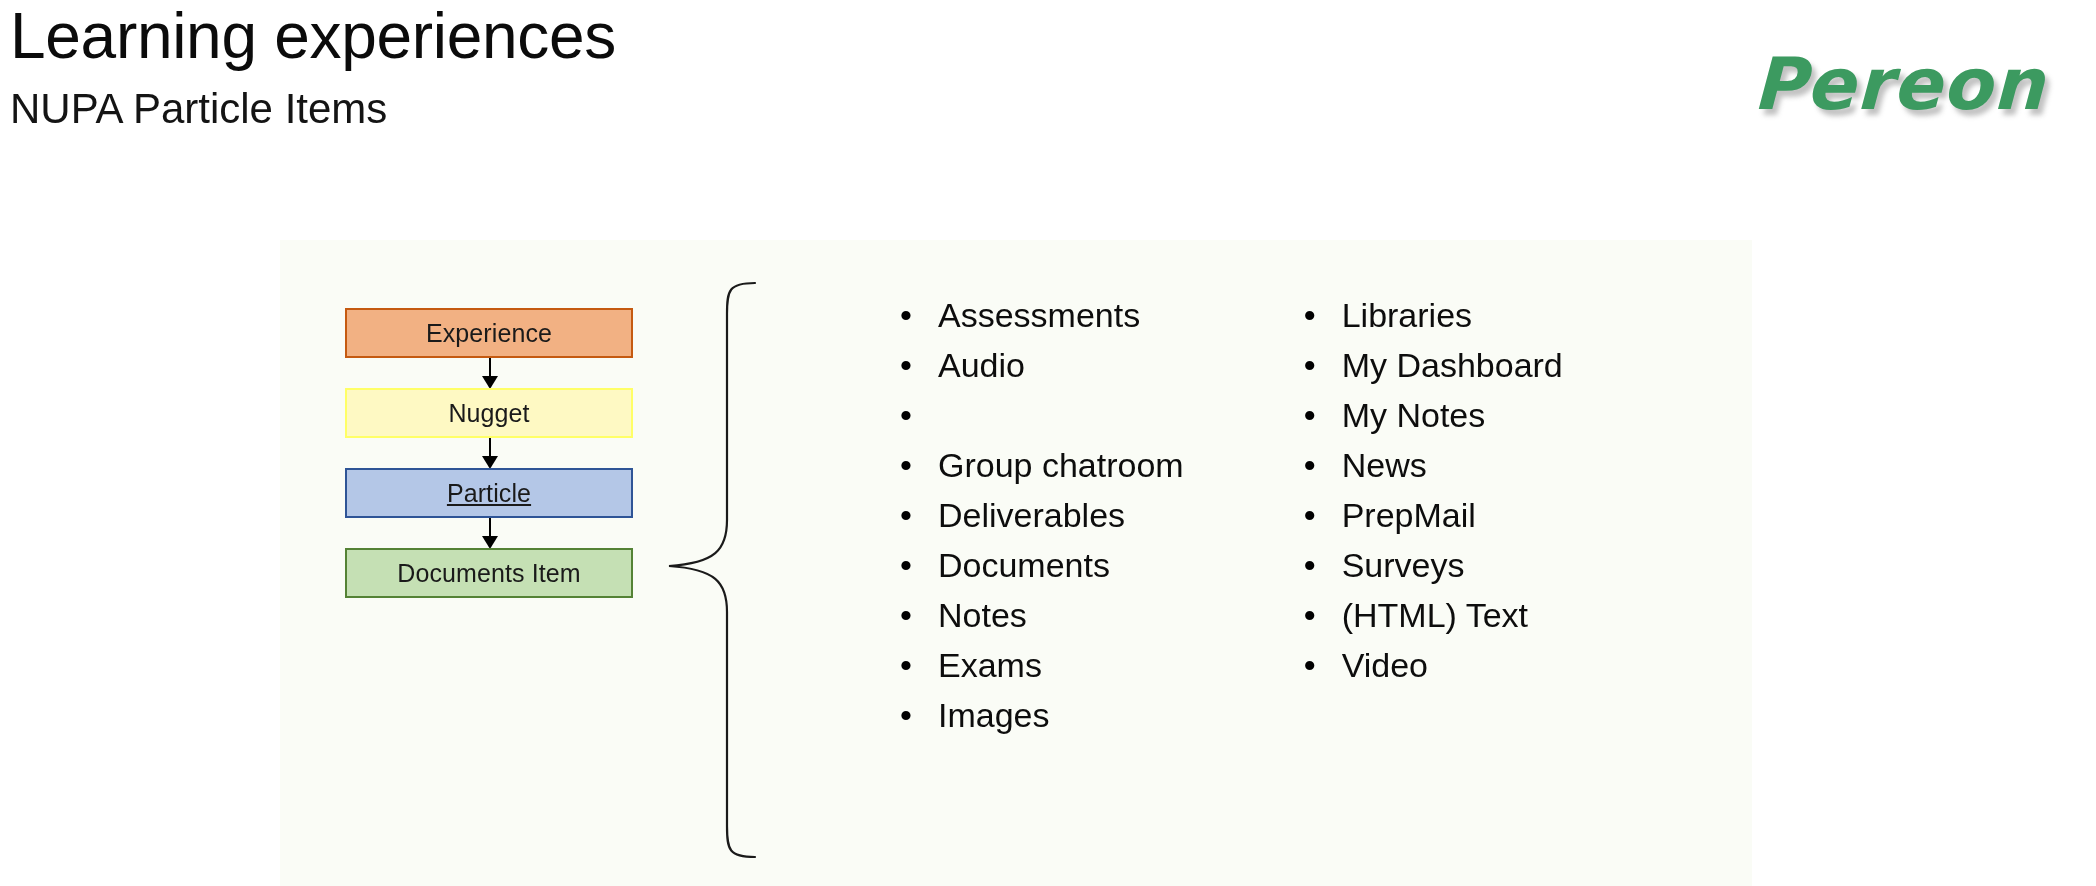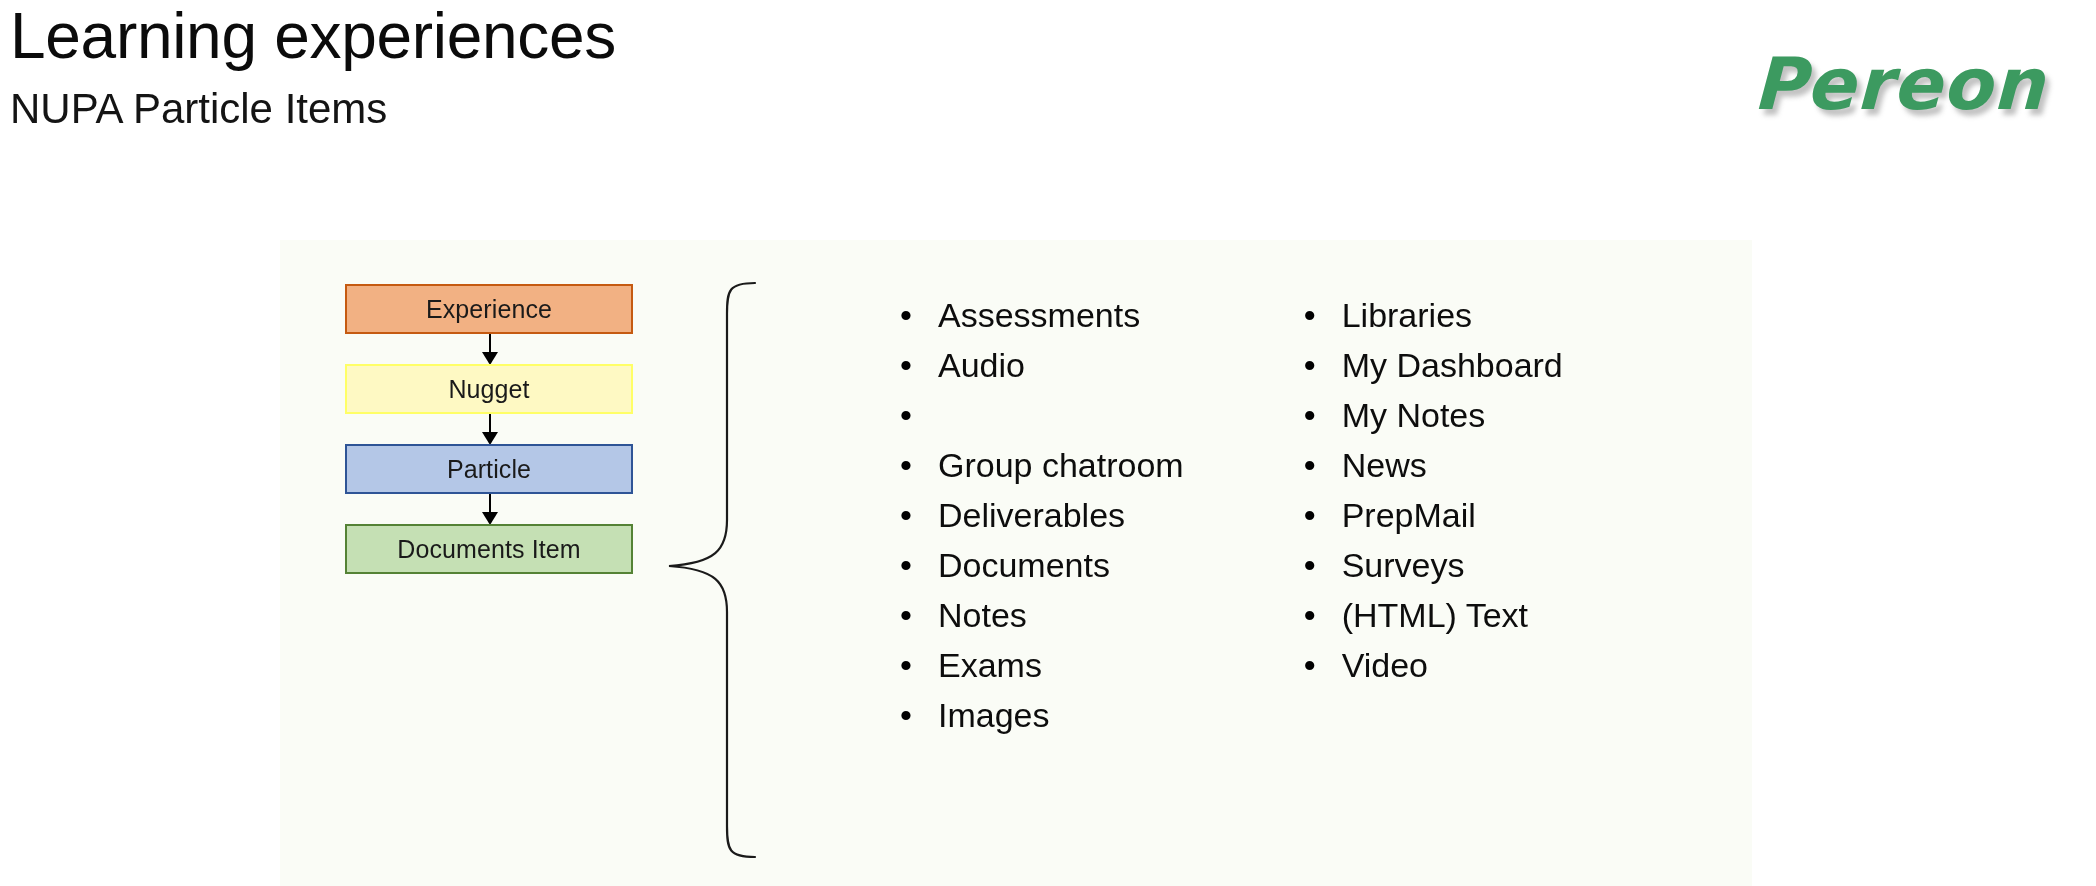--- a/index.html
+++ b/index.html
@@ -62,21 +62,21 @@
     top: 240px;
     width: 1472px;
     height: 660px;
     background: #FAFCF6;
   }
 
   
   #hierarchy {
     position: absolute;
     left: 65px;
-    top: 44px;
+    top: 68px;
     width: 290px;
   }
   .hier-row {
     position: relative;
   }
   .hier-box {
     width: 288px;
     height: 50px;
     box-sizing: border-box;
     border: 2px solid #000;
@@ -107,21 +107,21 @@
     width: 0;
     height: 0;
     border-left: 8px solid transparent;
     border-right: 8px solid transparent;
     border-top: 13px solid #000;
     transform: translateX(-8px);
   }
 
   .box-experience   { background: #F2B183; border-color: #C55A11; }
   .box-nugget       { background: #fef9c3; border-color: #FFFF66; }
-  .box-particle     { background: #B4C7E7; border-color: #2E5496; }
+  .box-particle     { background: #B4C7E7; border-color: #2E5496; text-decoration: underline; }
   .box-particleitem { background: #C5E0B4; border-color: #548235; }
 
   
   #brace-wrap {
     position: absolute;
     left: 375px;
     top: 40px;
     width: 110px;
     height: 580px;
   }

